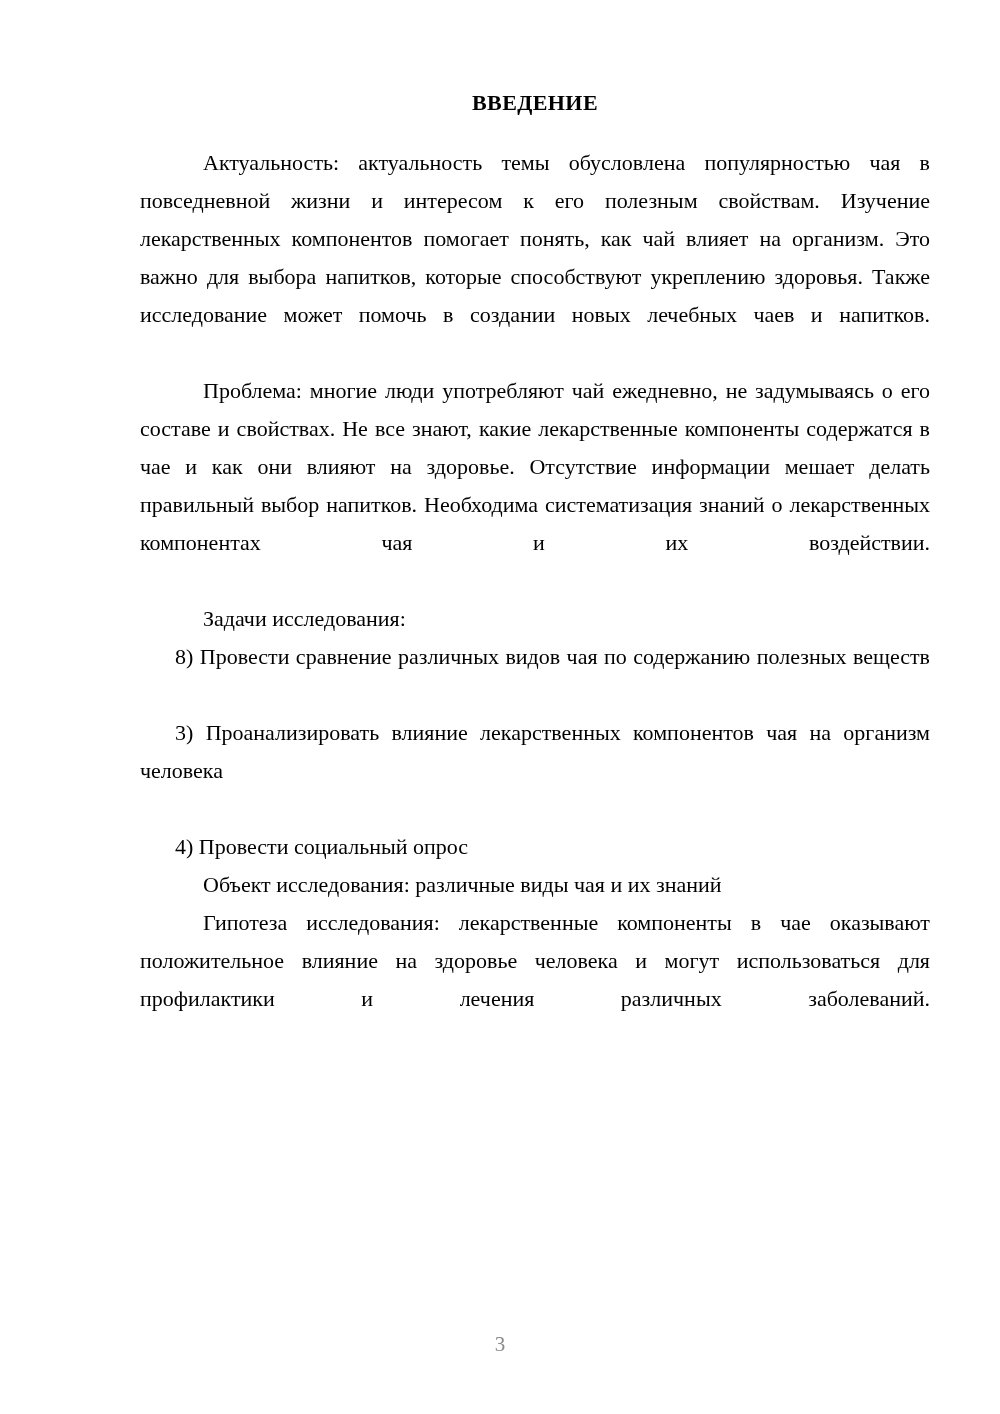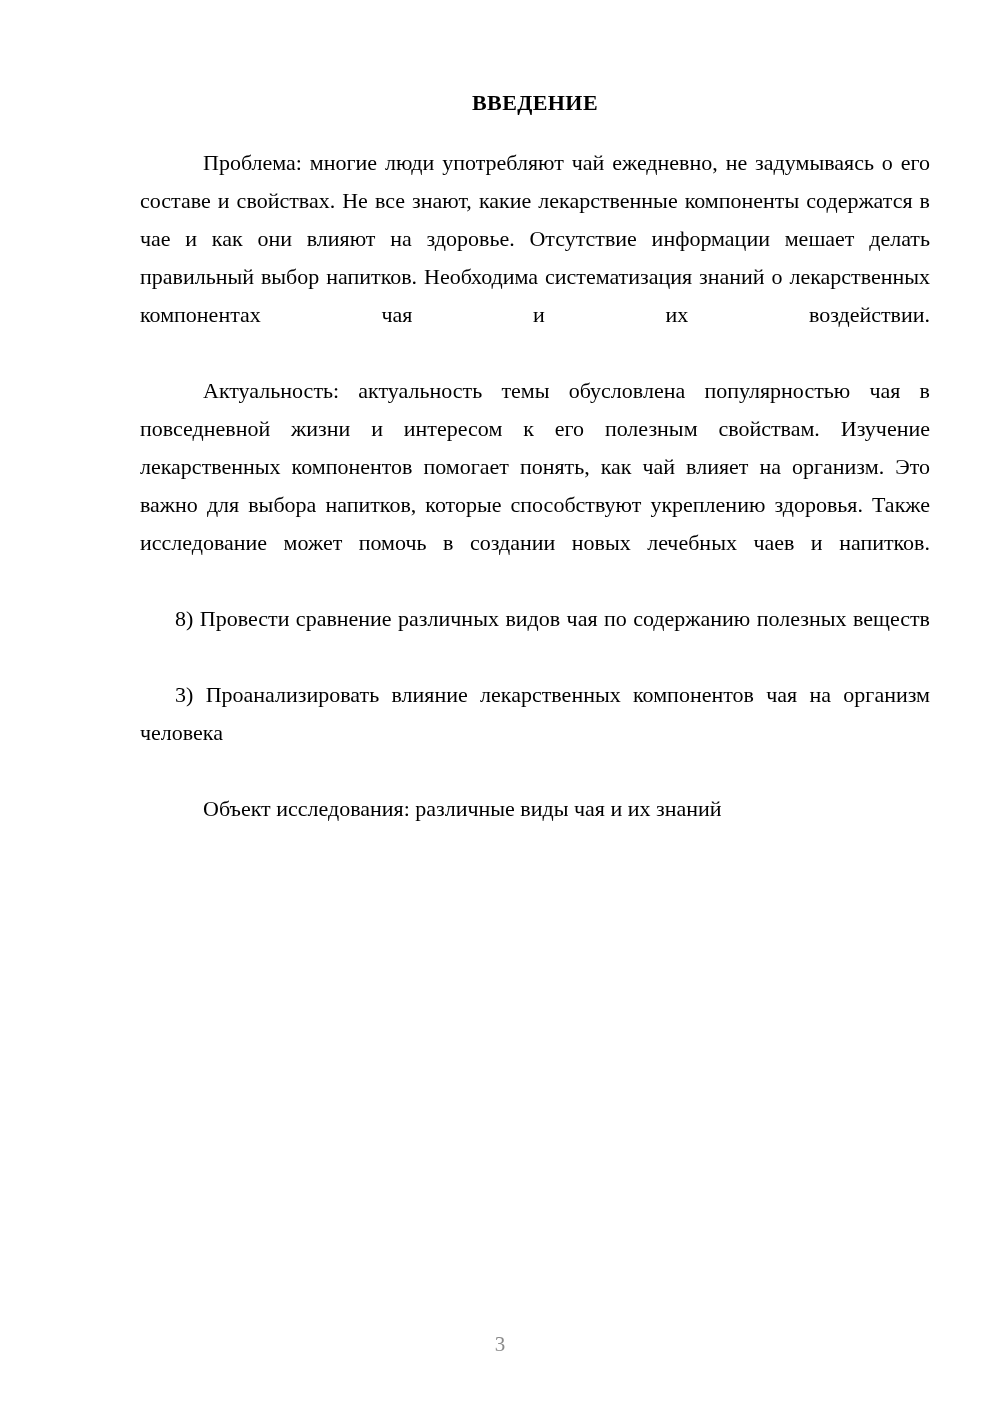--- a/index.html
+++ b/index.html
@@ -92,34 +92,37 @@
 </style>
 </head>
 <body>
 
 <div class="page">
 
   <div class="content">
 
     <h1 class="doc-title">ВВЕДЕНИЕ</h1>
 
+    <p class="para">Актуальность: актуальность темы обусловлена популярностью чая в повседневной жизни и интересом к его полезным свойствам. Изучение лекарственных компонентов помогает понять, как чай влияет на организм. Это важно для выбора напитков, которые способствуют укреплению здоровья. Также исследование может помочь в создании новых лечебных чаев и напитков.</p>
+
     <p class="para">Проблема: многие люди употребляют чай ежедневно, не задумываясь о его составе и свойствах. Не все знают, какие лекарственные компоненты содержатся в чае и как они влияют на здоровье. Отсутствие информации мешает делать правильный выбор напитков. Необходима систематизация знаний о лекарственных компонентах чая и их воздействии.</p>
 
-    <p class="para">Актуальность: актуальность темы обусловлена популярностью чая в повседневной жизни и интересом к его полезным свойствам. Изучение лекарственных компонентов помогает понять, как чай влияет на организм. Это важно для выбора напитков, которые способствуют укреплению здоровья. Также исследование может помочь в создании новых лечебных чаев и напитков.</p>
 
-
+    <p class="para short">Задачи исследования:</p>
 
 
     <p class="list-item">8) Провести сравнение различных видов чая по содержанию полезных веществ</p>
 
     <p class="list-item">3) Проанализировать влияние лекарственных компонентов чая на организм человека</p>
 
+    <p class="list-item short">4) Провести социальный опрос</p>
 
 
     <p class="para short">Объект исследования: различные виды чая и их знаний</p>
 
 
+    <p class="para">Гипотеза исследования: лекарственные компоненты в чае оказывают положительное влияние на здоровье человека и могут использоваться для профилактики и лечения различных заболеваний.</p>
 
   </div>
 
   <div class="page-number">3</div>
 
 </div>
 
 </body></html>

